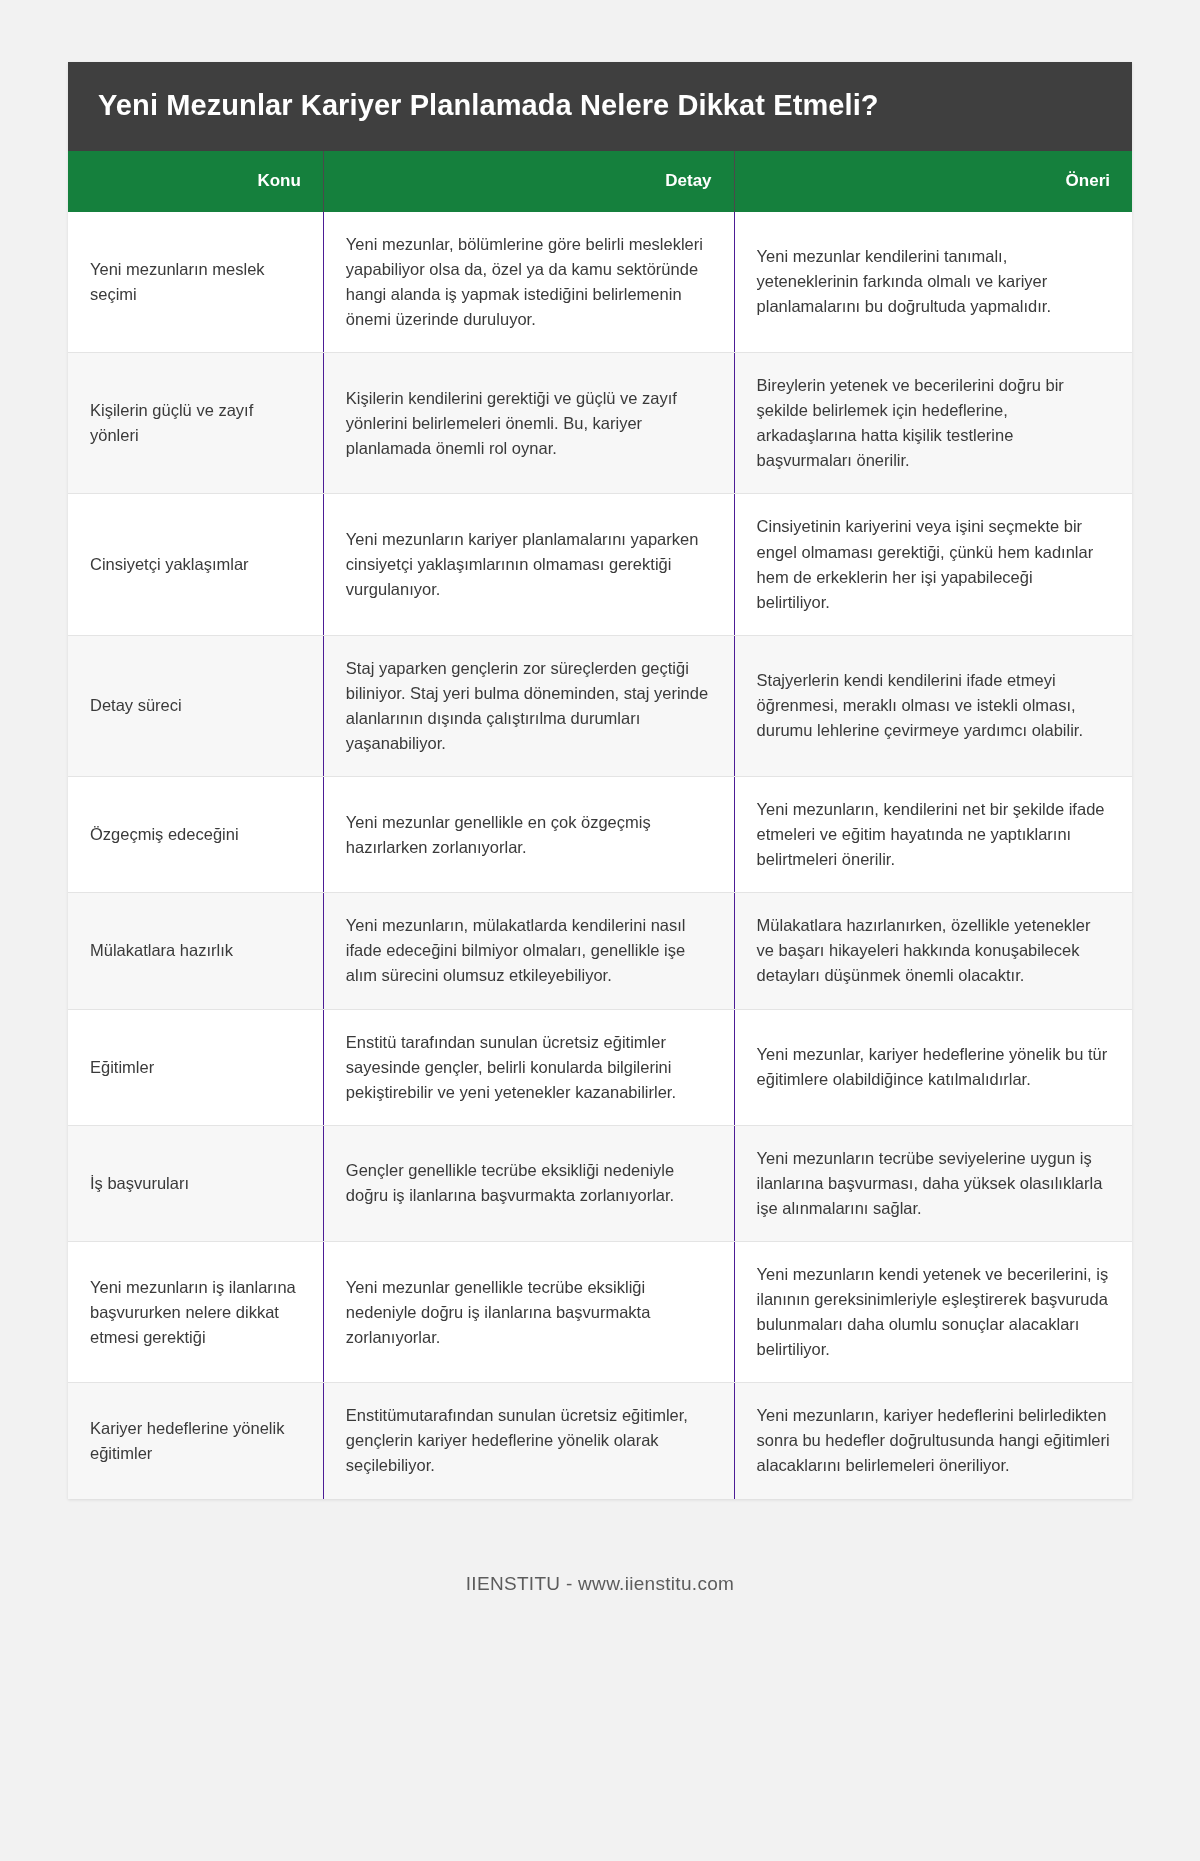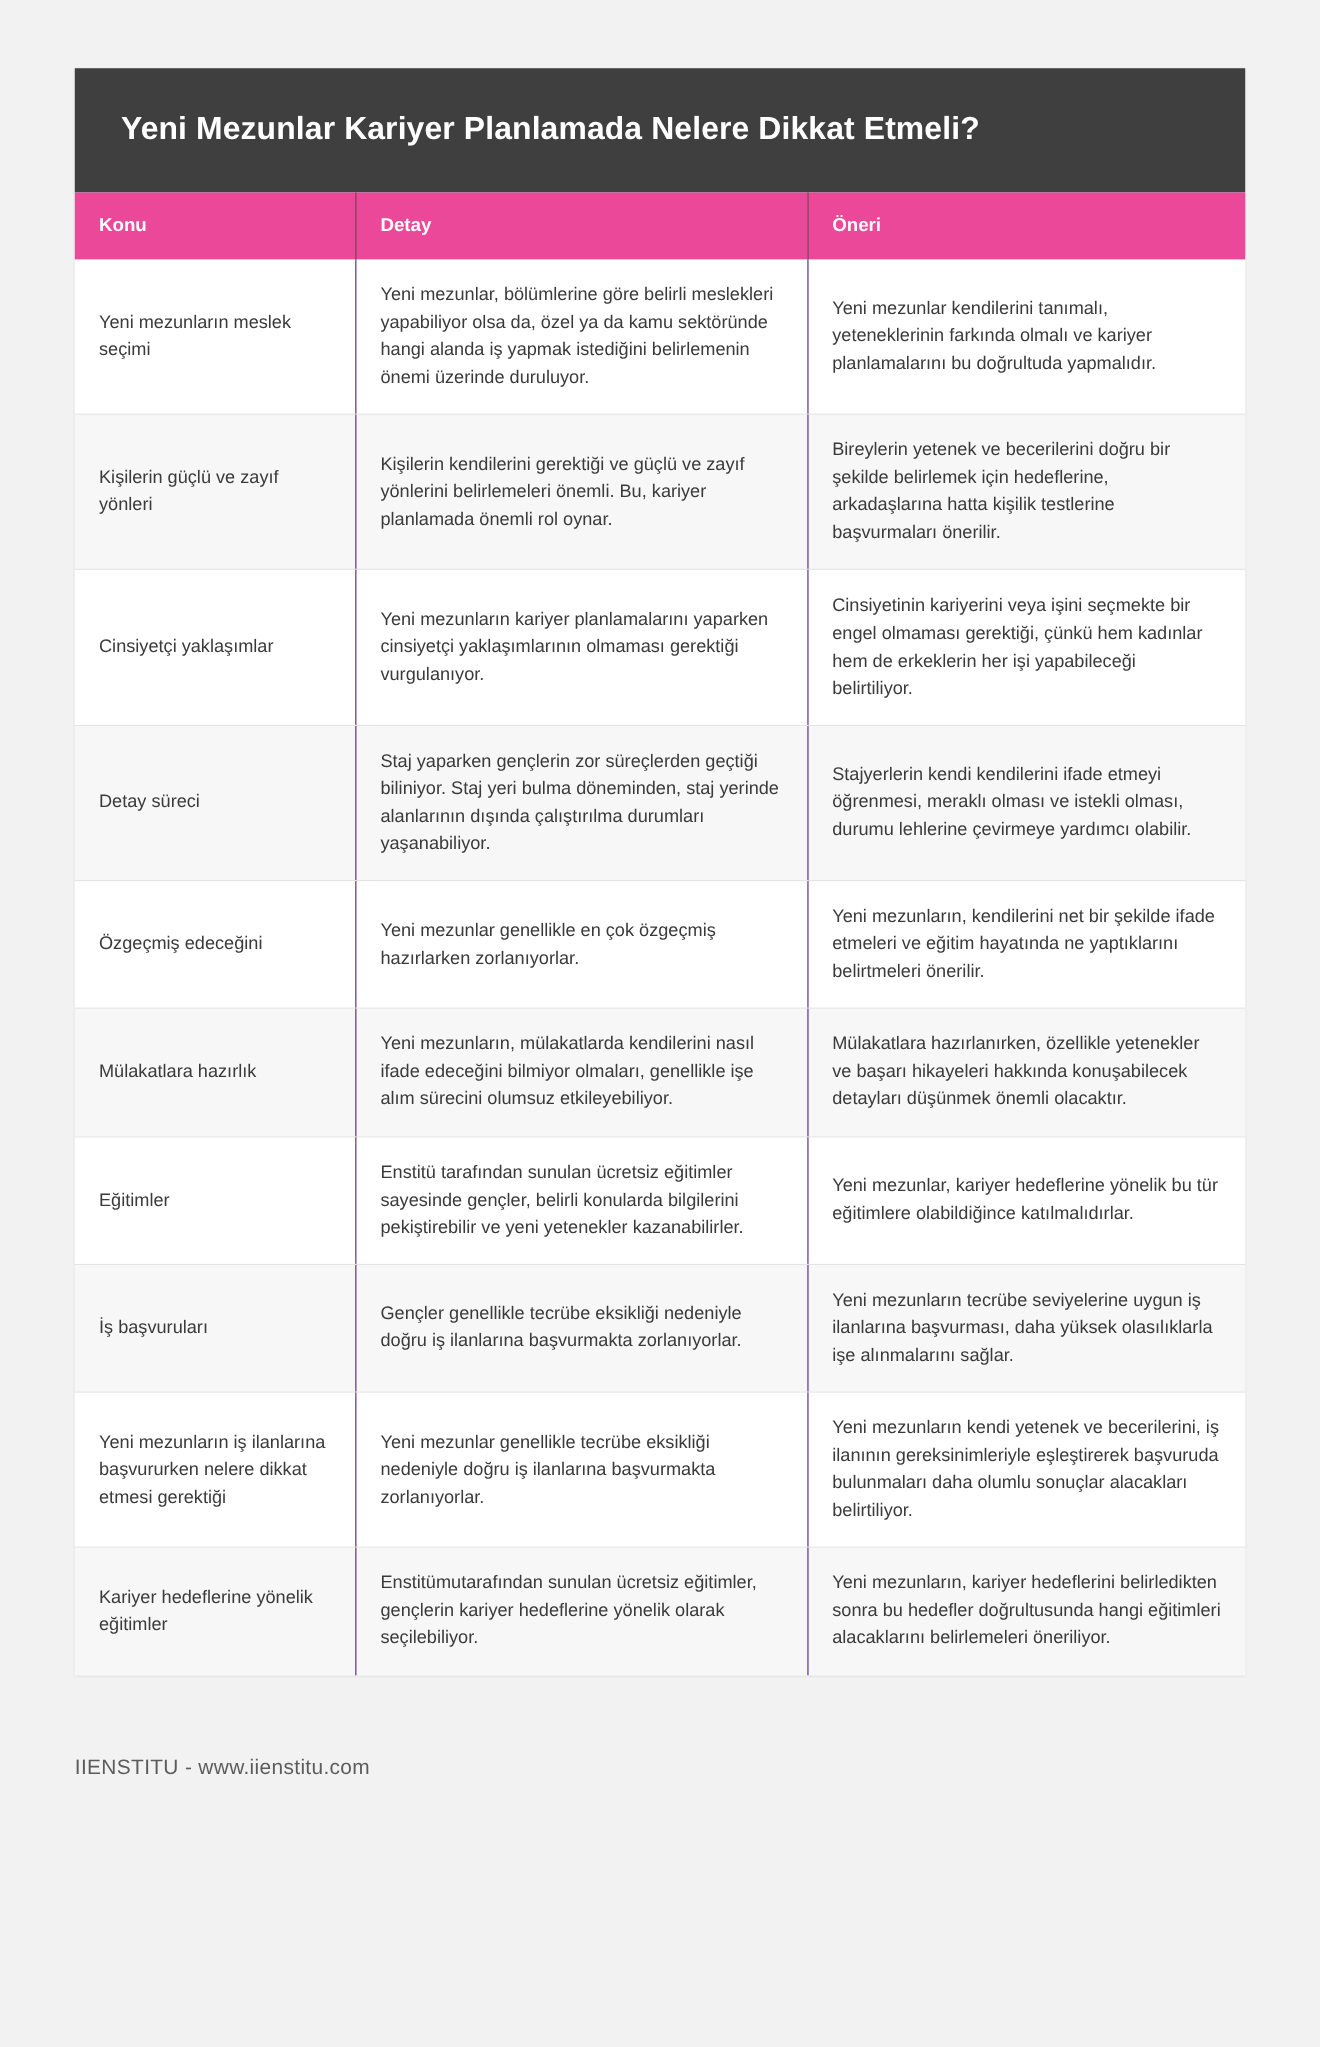--- a/index.html
+++ b/index.html
@@ -24,35 +24,35 @@
     width: 1064px;
     background: #ffffff;
     box-shadow: 0 1px 3px rgba(0,0,0,0.10);
   }
   .title-bar {
     background: #3f3f3f;
     color: #ffffff;
     padding: 26px 30px 28px 30px;
   }
   .title-bar h1 {
-    margin: 12px;
+    margin: 0;
     font-size: 29px;
     font-weight: bold;
     letter-spacing: 0.1px;
     line-height: 1.2;
   }
   table.data-table {
     width: 100%;
     border-collapse: collapse;
     table-layout: fixed;
   }
   table.data-table thead th {
-    background: #ec4899;
+    background: #15803d;
     color: #ffffff;
-    text-align: left;
+    text-align: right;
     font-size: 17px;
     font-weight: bold;
     padding: 20px 22px 21px 22px;
     border-right: 1px solid #4a4a4a;
   }
   table.data-table thead th:last-child {
     border-right: none;
   }
   col.col-konu { width: 24.0%; }
   col.col-detay { width: 38.6%; }
@@ -73,21 +73,21 @@
   table.data-table tbody tr:nth-child(even) td {
     background: #f7f7f7;
   }
   table.data-table tbody tr:nth-child(odd) td {
     background: #ffffff;
   }
   table.data-table tbody tr:last-child td {
     border-bottom: none;
   }
   .footer {
-    text-align: left;
+    text-align: center;
     color: #5c5c5c;
     font-size: 19px;
     letter-spacing: 0.3px;
     padding: 74px 0 40px 0;
   }
 </style>
 </head>
 <body>
 
 <div class="page">

